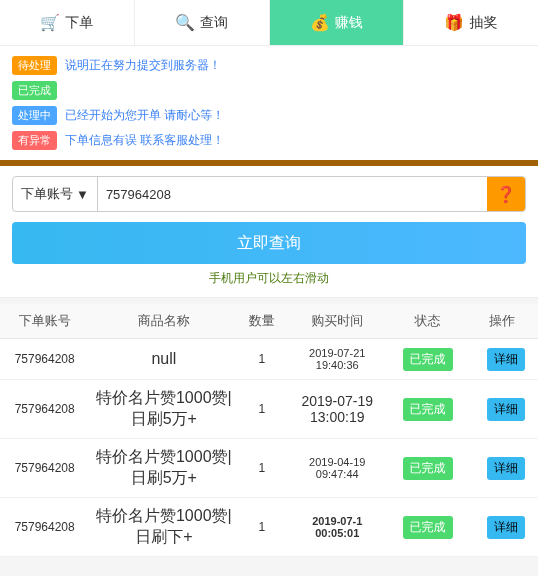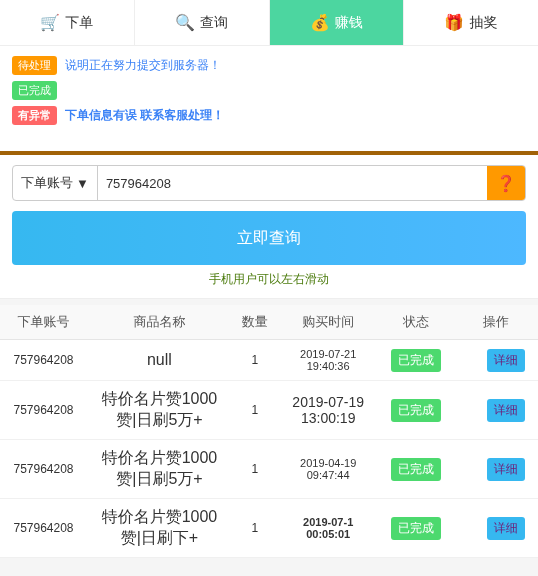--- a/index.html
+++ b/index.html
@@ -34,29 +34,29 @@
     .nav-tab.active {
       background: #4cd6a0;
       color: #fff;
     }
     .nav-tab .tab-icon { font-size: 16px; }
 
     
     .status-section {
       background: #fff;
       padding: 10px 12px;
-      border-bottom: 4px solid #a16207;
+      border-bottom: 6px solid #a16207;
     }
     .status-item {
       display: flex;
       align-items: center;
       margin-bottom: 6px;
       gap: 8px;
     }
-    .status-item:last-child { margin-bottom: 16px; font-weight: bold; }
+    .status-item:last-child { margin-bottom: 0; }
     .status-badge {
       padding: 2px 6px;
       border-radius: 3px;
       font-size: 11px;
       color: #fff;
       white-space: nowrap;
       flex-shrink: 0;
     }
     .badge-pending { background: #ff9900; }
     .badge-done { background: #4cd96e; }
@@ -108,21 +108,21 @@
       justify-content: center;
       cursor: pointer;
       color: #fff;
       font-size: 16px;
     }
 
     
     .query-btn {
       display: block;
       width: 100%;
-      height: 54px;
+      height: 42px;
       background: linear-gradient(to right, #36b8f0, #4db8ff);
       border: none;
       color: #fff;
       font-size: 16px;
       cursor: pointer;
       margin-top: 10px;
       border-radius: 4px;
     }
     .mobile-hint {
       text-align: center;
@@ -167,27 +167,27 @@
       background: #4cd96e;
       color: #fff;
       border: none;
       border-radius: 3px;
       padding: 3px 7px;
       font-size: 12px;
       cursor: pointer;
     }
     .btn-detail {
       background: #36b8f0;
-      color: #701a75;
+      color: #000000;
       border: none;
       border-radius: 3px;
       padding: 3px 7px;
       font-size: 12px;
       cursor: pointer;
-      margin-left: 20px;
+      margin-left: 8px;
     }
   </style>
 </head>
 <body>
 
 <nav class="top-nav">
 <div class="nav-tab">
       <span class="tab-icon">🛒</span>
       <span>下单</span>
     </div>
@@ -205,20 +205,24 @@
     </div>
   </nav>
 
 <div class="status-section">
 <div class="status-item">
       <span class="status-badge badge-pending">待处理</span>
       <span class="status-text">说明正在努力提交到服务器！</span>
     </div>
     <div class="status-item">
       <span class="status-badge badge-done">已完成</span>
+    </div>
+    <div class="status-item">
+      <span class="status-badge badge-processing">处理中</span>
+      <span class="status-text">已经开始为您开单 请耐心等！</span>
     </div>
     <div class="status-item">
       <span class="status-badge badge-anomaly">有异常</span>
       <span class="status-text">下单信息有误 联系客服处理！</span>
     </div>
   </div>
 
 <div class="search-section">
   <div class="search-row">
     <div class="search-type">

